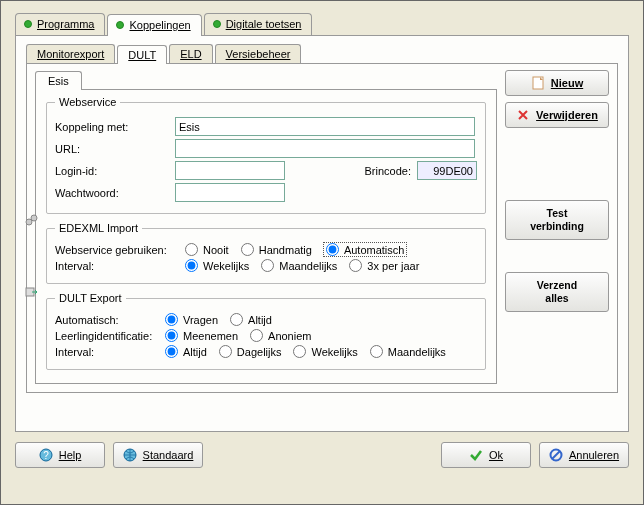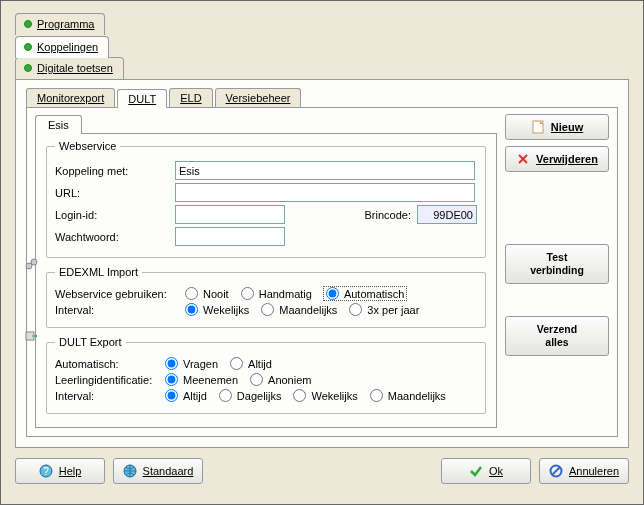--- a/index.html
+++ b/index.html
@@ -2,21 +2,21 @@
 <html><head>
 <meta charset="utf-8">
 <style>
 * { box-sizing: border-box; margin: 0; padding: 0; }
 body { font-family: Tahoma, Arial, sans-serif; font-size: 11px; background: #fff; }
 .window { width: 644px; height: 505px; background: #ece9d8; border: 1px solid #666; position: relative; }
 .titlebar { height: 26px; background: linear-gradient(#5a5a5a,#3a3a3a); display: flex; align-items: center; padding: 0 4px; color: #fff; font-weight: bold; font-size: 12px; }
 .titlebar-icon { width: 16px; height: 16px; margin-right: 6px; display:inline-flex;align-items:center;justify-content:center;}
 .close-btn { margin-left: auto; width: 22px; height: 20px; background: linear-gradient(#e88,#c33); border: 1px solid #922; border-radius: 3px; display: flex; align-items: center; justify-content: center; color: #fff; font-weight: bold; cursor: pointer; }
 .client { padding: 12px 14px 10px 14px; height: calc(100% - 26px); display: flex; flex-direction: column; }
-.tabstrip { display: flex; align-items: flex-start; position: relative; flex-direction: column; }
+.tabstrip { display: flex; align-items: flex-start; position: relative; }
 .tab { padding: 4px 10px 5px 8px; border: 1px solid #999; border-bottom: none; background: #ece9d8; border-radius: 4px 4px 0 0; margin-right: 2px; display: flex; align-items: center; gap: 5px; cursor: pointer; position: relative; }
 .tab.active { background: #fdfdfb; z-index: 2; top: 1px; }
 .dot { width: 8px; height: 8px; border-radius: 50%; background: #3a3; border: 1px solid #282; display:inline-block;}
 .tab .lbl { text-decoration: underline; }
 .panel { border: 1px solid #999; background: #fdfdfb; flex: 1; padding: 8px 10px 10px 10px; position: relative; }
 .subtabstrip { display: flex; }
 .subtab { padding: 3px 10px; border: 1px solid #999; border-bottom: none; background: #ece9d8; border-radius: 3px 3px 0 0; margin-right: 2px; cursor: pointer; text-decoration: underline; }
 .subtab.active { background: #fdfdfb; position: relative; top: 1px; }
 .subpanel { border: 1px solid #999; background: #fdfdfb; height: 330px; display: flex; padding: 6px 8px 8px 8px; gap: 8px; }
 .leftcol { flex: 1; }

